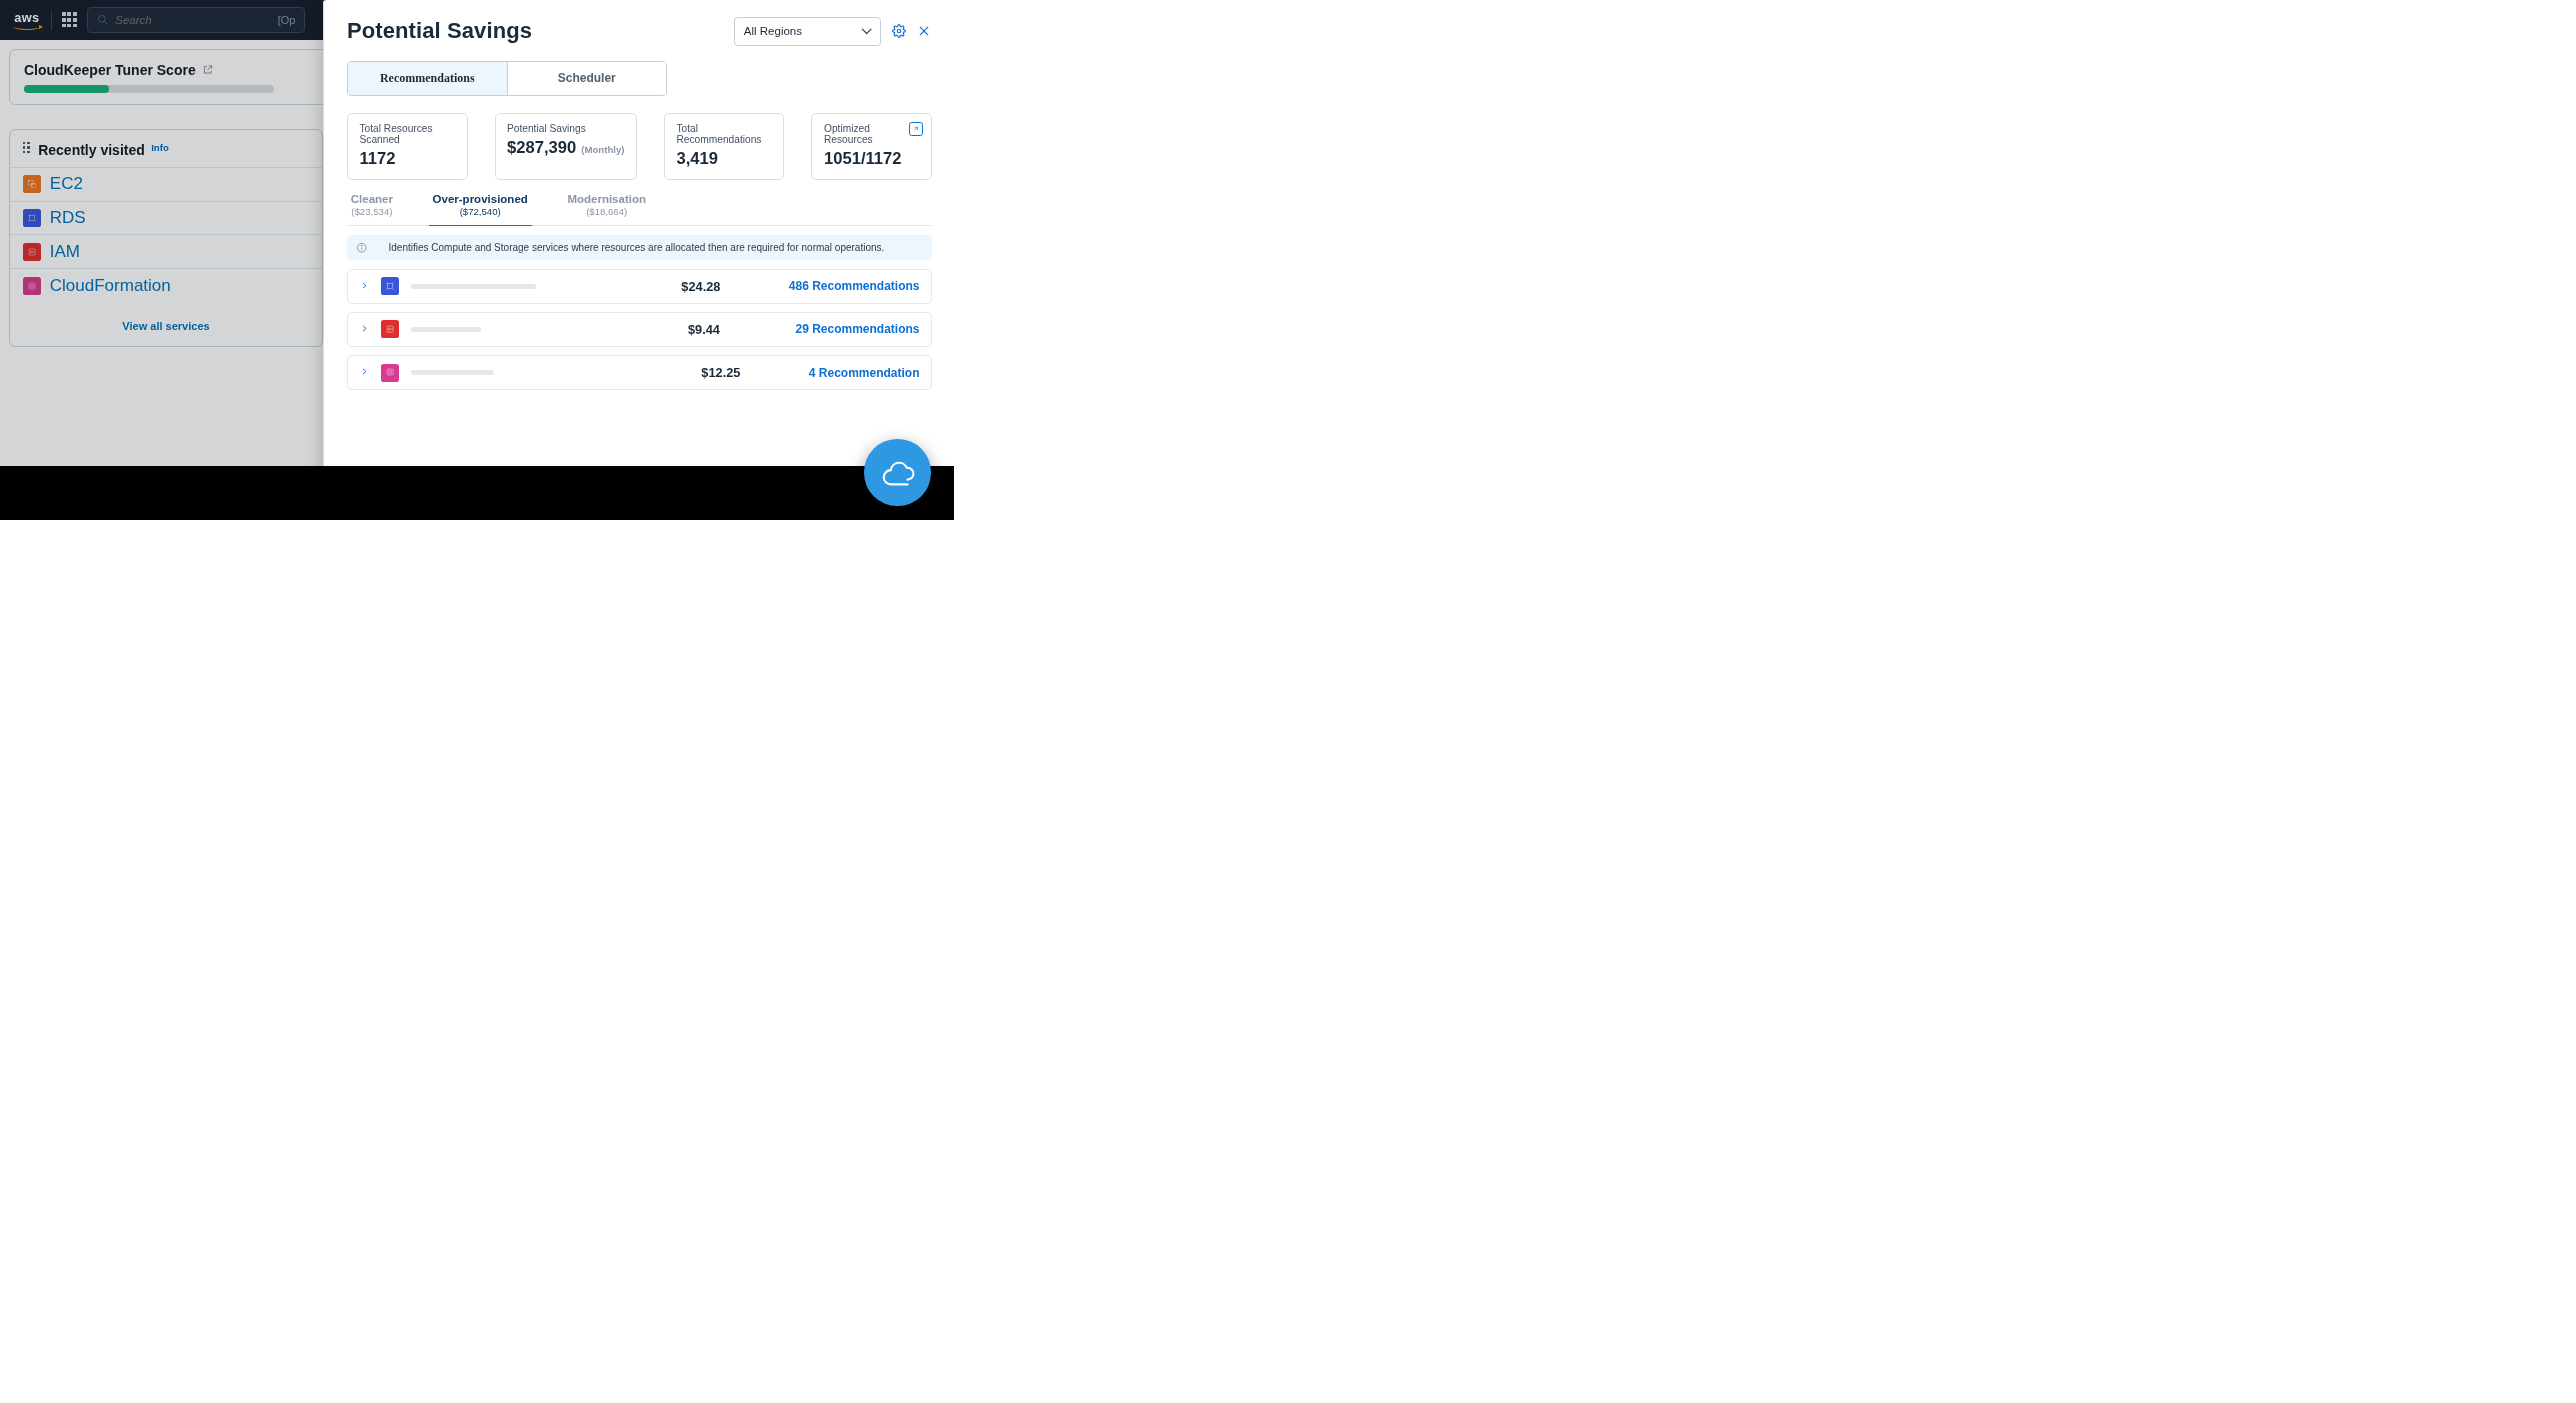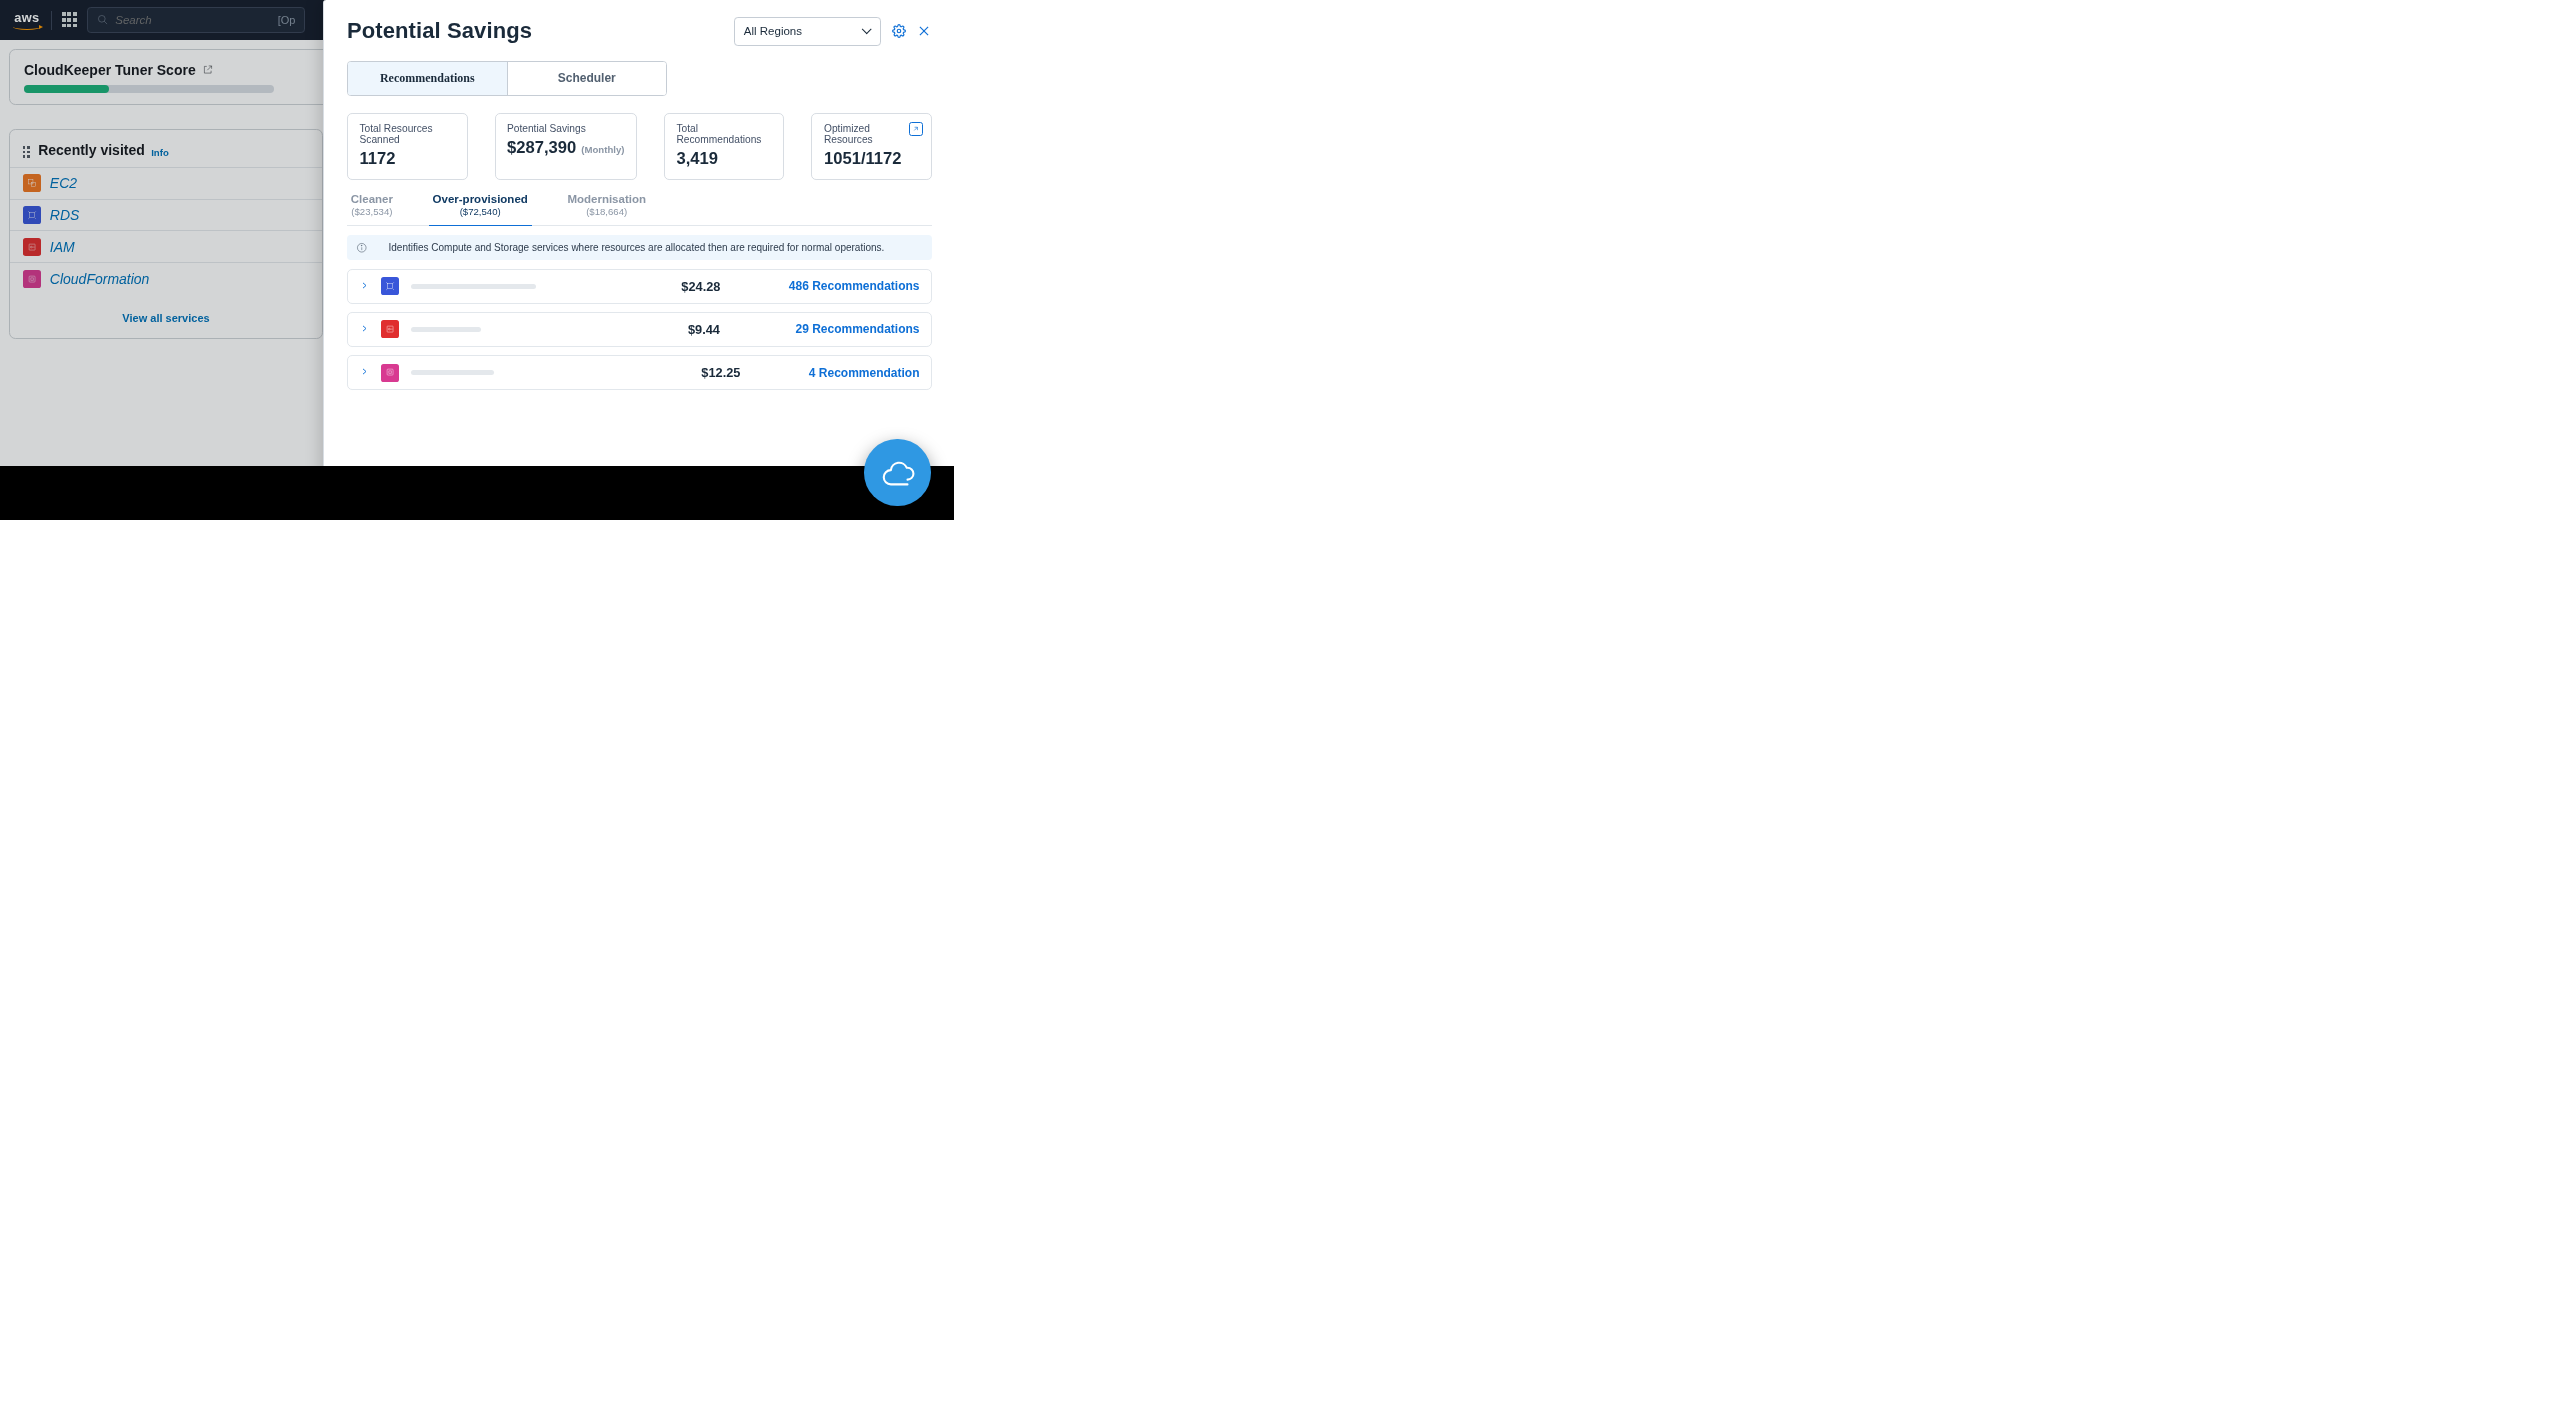--- a/index.html
+++ b/index.html
@@ -23,34 +23,34 @@
   .dashboard { padding: 9px; }
   .tuner-card { border:0.6px solid #cfd3d7; border-radius:6.4px; padding:11.5px 14px; display:flex; align-items:center; justify-content:space-between; width:353px; }
   .tuner-left { display:flex; flex-direction:column; gap:7.7px; }
   .tuner-title { font-size:14px; font-weight:700; color:#16191f; display:flex; align-items:center; gap:6.4px;}
   .tuner-title svg{ width:11.5px;height:11.5px; stroke:#16191f; fill:none; }
   .progress { width:250px; height:7.7px; background:#d8dde3; border-radius:5.1px; position:relative; }
   .progress .fill{ position:absolute; left:0; top:0; bottom:0; width:34%; background:#1bb179; border-radius:5.1px; }
   .tuner-score { font-size:20.5px; font-weight:700; color:#16191f; }
 
   .recent-card { margin-top:24px; border:0.6px solid #cfd3d7; border-radius:6.4px; width:314px; padding:11.5px 0 14px 0; display:flex; flex-direction:column;}
-  .recent-header { display:flex; align-items:flex-end; gap:6.4px; padding:0 12.8px 9px 12.8px;}
+  .recent-header { display:flex; align-items:flex-start; gap:6.4px; padding:0 12.8px 9px 12.8px;}
   .drag-icon { width:9px; display:grid; grid-template-columns:repeat(2,2.6px); grid-template-rows:repeat(3,2.6px); gap:1.9px;}
   .drag-icon span{ background:#545b64; width:2.6px;height:2.6px;}
   .recent-header h2{ font-size:14px; font-weight:700; color:#16191f; }
   .recent-header .info{ font-size:9.6px; color:#0073bb; font-weight:600;}
   .svc-row{ display:flex; align-items:center; gap:9px; padding:6.4px 12.8px; border-top:0.6px solid #e4e8ec; cursor:pointer;}
   .svc-row:first-of-type{ border-top:0.6px solid #e4e8ec;}
   .svc-icon{ width:18px;height:18px; border-radius:2.6px; display:flex;align-items:center;justify-content:center; color:#fff;}
   .svc-icon svg{ width:10.2px;height:10.2px; stroke:#fff; fill:none;}
   .svc-ec2{ background:#ed7622;}
   .svc-rds{ background:#3956d9;}
   .svc-iam{ background:#e02e2e;}
   .svc-cf{ background:#d83a91;}
-  .svc-row a{ color:#0073bb; font-size:14px; font-weight:500; text-decoration:none;font-style:italic;}
+  .svc-row a{ color:#0073bb; font-size:17px; font-weight:500; text-decoration:none;}
   .view-all{ text-align:center; margin-top:18px; color:#0073bb; font-size:11px; font-weight:700; }
 
   
   .dim{ position:absolute; inset:0; background:rgba(10,20,30,0.18); }
 
   
   .panel { position:absolute; top:0; right:0; bottom:0; width:631px; background:#fff; box-shadow:-3.8px 0 15.4px rgba(0,0,0,0.15); border-left:0.6px solid #d8dde3; padding:16.6px 22px 15.4px 23px; overflow:auto; border-radius:3.2px 0 0 0; }
   .panel-head { display:flex; align-items:center; justify-content:space-between; margin-bottom:15.4px;}
   .panel-head h1{ font-size:22px; font-weight:800; color:#1a2a3a; letter-spacing:0.1px;}
   .head-actions{ display:flex; align-items:center; gap:10.2px;}

